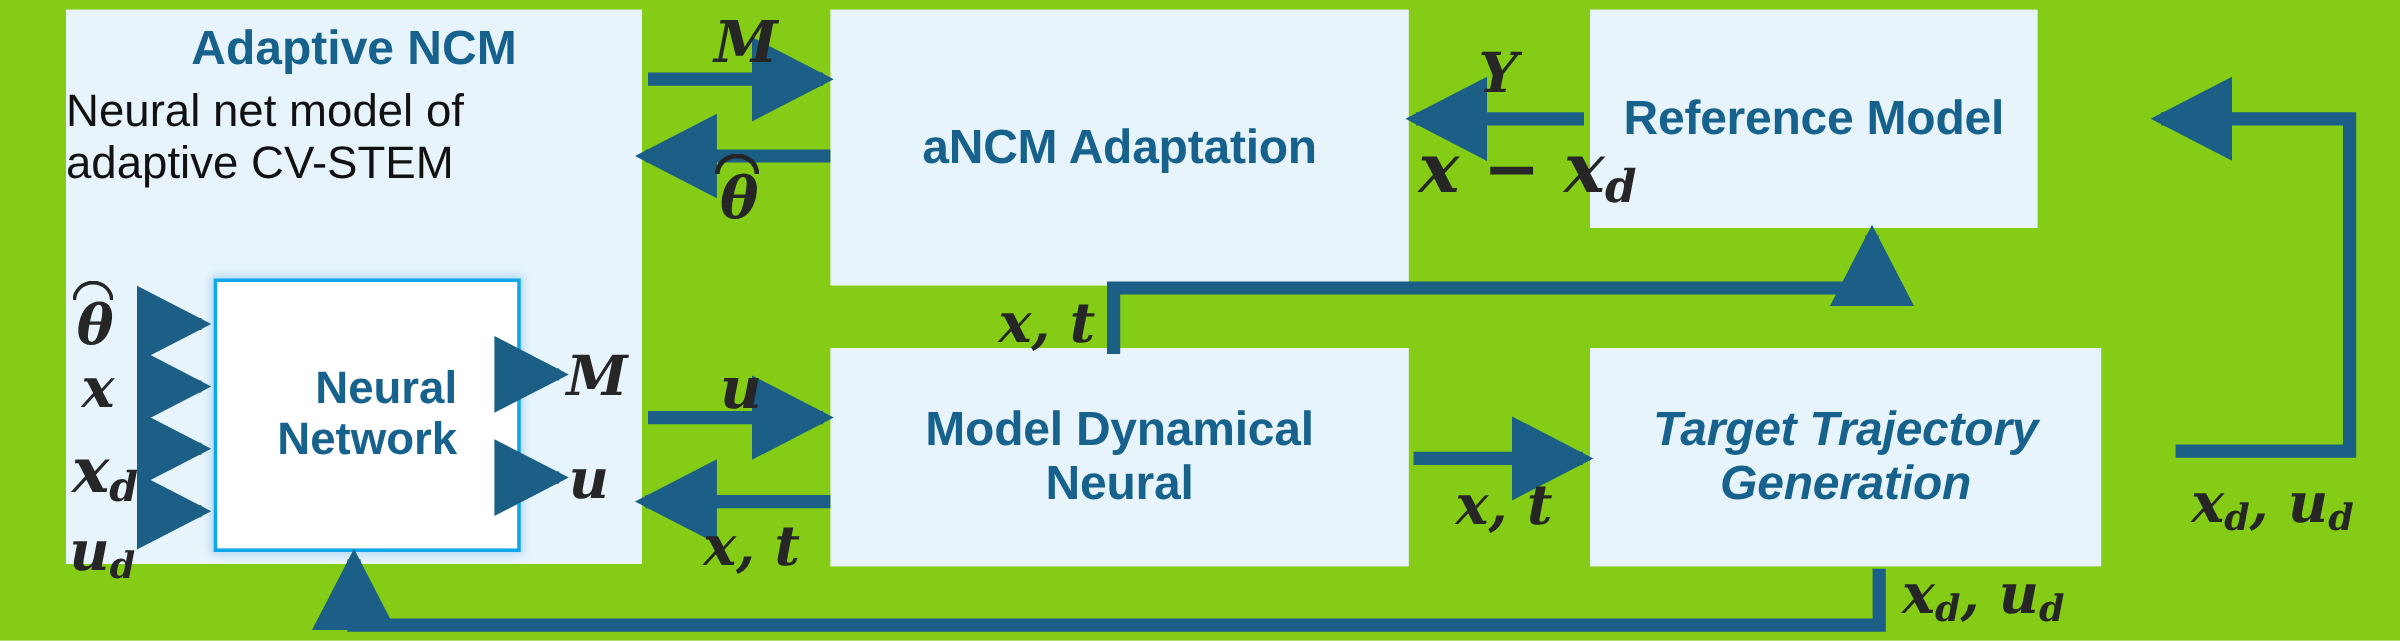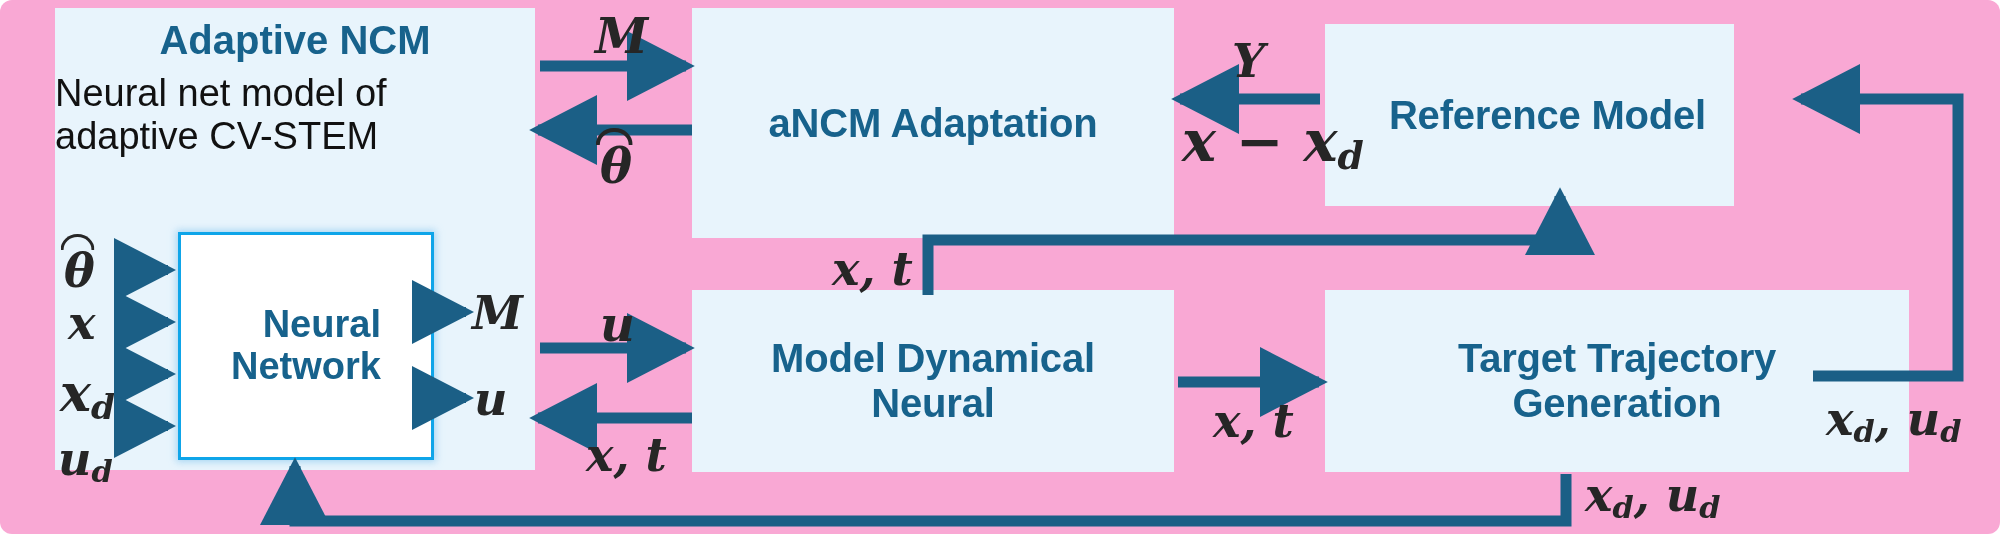--- a/index.html
+++ b/index.html
@@ -7,23 +7,22 @@
     padding: 0;
     background: #ffffff;
   }
   body {
     font-family: "Liberation Sans", sans-serif;
   }
   #stage {
     position: relative;
     width: 2000px;
     height: 534px;
-    background: #f9a8d4;
+    background: #84cc16;
     overflow: hidden;
-    border-radius: 12px;
   }
   .panel {
     position: absolute;
     background: #e8f4fc;
   }
   .box {
     position: absolute;
     background: #e8f4fc;
     display: flex;
     align-items: center;
@@ -138,32 +137,32 @@
   <div class="mth" style="left:60px; top:367px; font-size:52px;">x<sub>d</sub></div>
   <div class="mth" style="left:58px; top:404px; font-size:46px;margin-top:32px;">u<sub>d</sub></div>
 
   <div class="mth" style="left:472px; top:290px; font-size:46px;">M</div>
   <div class="mth" style="left:474px; top:376px; font-size:46px;">u</div>
 
   <div class="box" style="left:692px; top:8px; width:482px; height:230px;">
     <span class="box-label">aNCM Adaptation</span>
   </div>
 
-  <div class="box" style="left:1325px; top:24px; width:373px; height:182px;padding-left:36px;">
+  <div class="box" style="left:1325px; top:8px; width:373px; height:182px;">
     <span class="box-label">Reference Model</span>
   </div>
 
   <div class="box" style="left:692px; top:290px; width:482px; height:182px;">
     <span class="box-label">
       <span>Model Dynamical</span><br>
       <span>Neural</span>
     </span>
   </div>
 
-  <div class="box" style="left:1325px; top:290px; width:584px; height:182px;">
+  <div class="box" style="left:1325px; top:290px; width:426px; height:182px;font-style:italic;">
     <span class="box-label">
       <span>Target Trajectory</span><br>
       <span>Generation</span>
     </span>
   </div>
 
   <svg class="wires" viewBox="0 0 2000 534" xmlns="http://www.w3.org/2000/svg">
     <defs>
       <marker id="ah" markerWidth="7" markerHeight="7" refX="5.4" refY="3.5" orient="auto" markerUnits="strokeWidth">
         <path d="M0,0.3 L6.2,3.5 L0,6.7 z" fill="#1b5f86"></path>

